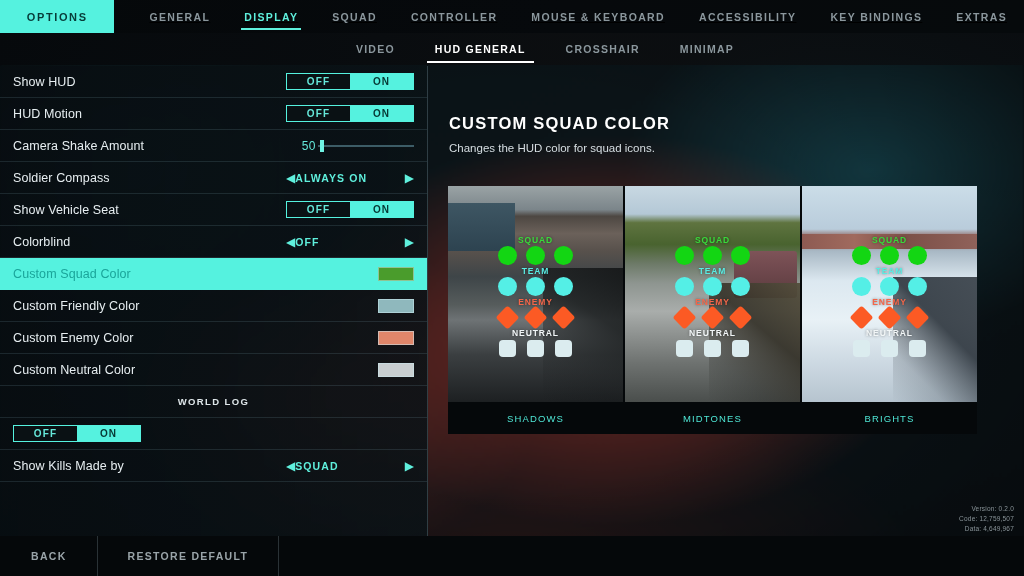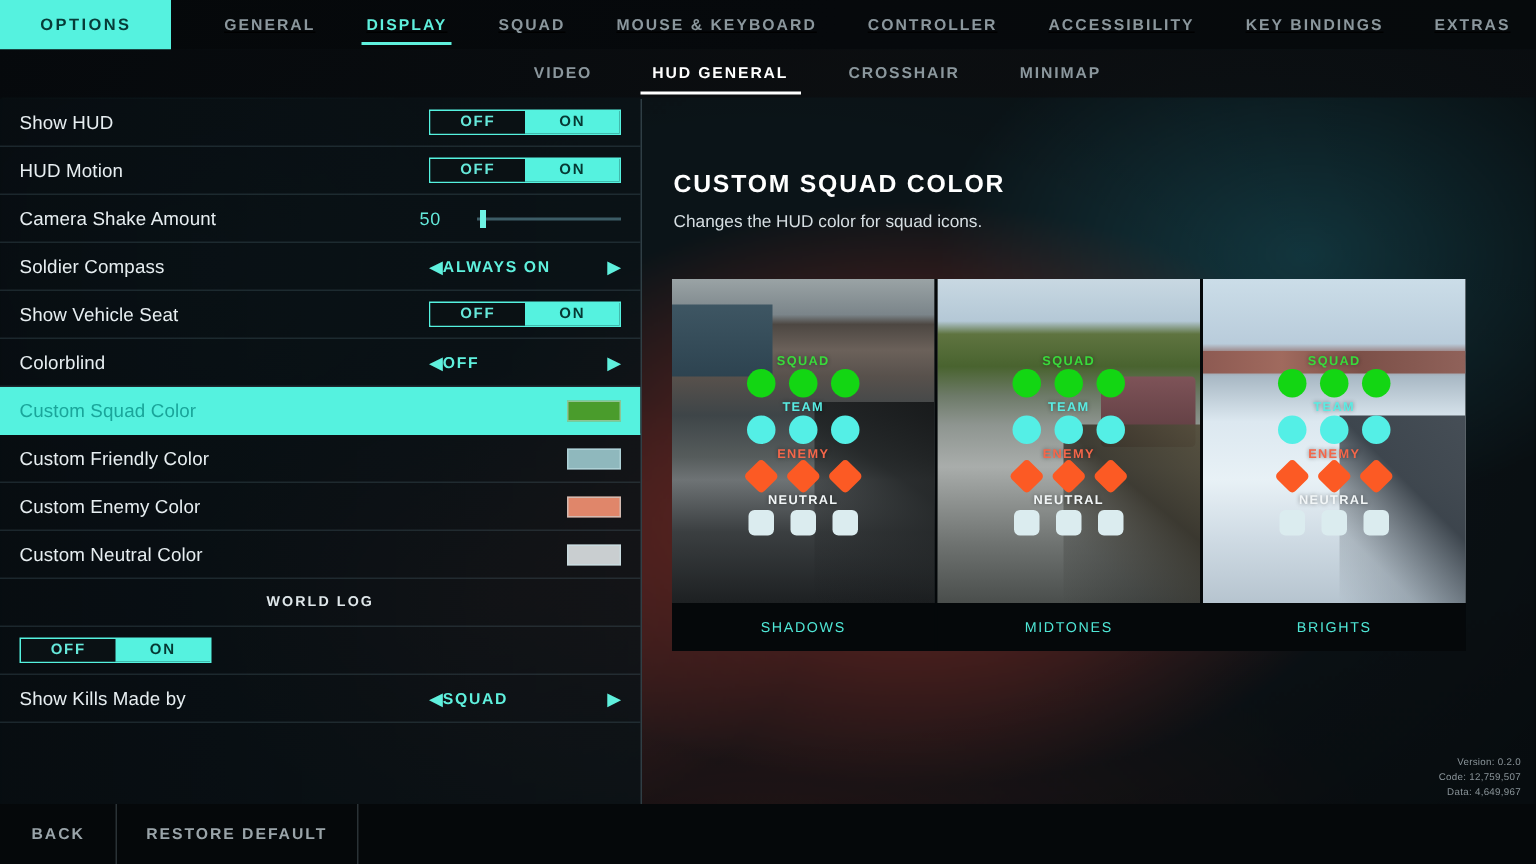--- a/index.html
+++ b/index.html
@@ -130,21 +130,21 @@
   }
   .toggle-off, .toggle-on {
     flex: 1;
     display: flex; align-items: center; justify-content: center;
     font-size: 10px; font-weight: bold; letter-spacing: 1.1px;
   }
   .toggle-off { background: #0a1114; color: #66e8da; }
   .toggle-on  { background: #55f2df; color: #063833; }
 
   
-  .slider-wrap { display: flex; align-items: center; gap: 24px; }
+  .slider-wrap { display: flex; align-items: center; gap: 2px; }
   .slider-val {
     color: #64e9db; font-size: 12px; letter-spacing: 0.5px;
     width: 22px; text-align: right;
   }
   .slider-track {
     position: relative;
     width: 96px; height: 2px;
     background: #3c5c66;
   }
   .slider-knob {
@@ -288,21 +288,21 @@
   }
 
   
   .bottombar {
     position: absolute; left: 0; right: 0; bottom: 0; height: 40px;
     background: #05080a;
     display: flex; align-items: stretch;
   }
   .bb-btn {
     display: flex; align-items: center;
-    padding: 0 20px;
+    padding: 0 30px;
     color: #9aa4a9;
     font-size: 10.5px; font-weight: bold; letter-spacing: 1.3px;
     border-right: 1px solid rgba(140,160,170,0.28);
   }
   .bb-btn:first-child { border-left: 1px solid rgba(140,160,170,0.0); }
 </style>
 </head>
 <body>
 
 <div id="app">
@@ -318,24 +318,24 @@
         <div class="nav-item">
           <span>GENERAL</span>
         </div>
         <div class="nav-item active">
           <span>DISPLAY</span>
         </div>
         <div class="nav-item">
           <span>SQUAD</span>
         </div>
         <div class="nav-item">
+          <span>CONTROLLER</span>
+        </div>
+        <div class="nav-item">
           <span>MOUSE &amp; KEYBOARD</span>
-        </div>
-        <div class="nav-item">
-          <span>CONTROLLER</span>
         </div>
         <div class="nav-item">
           <span>ACCESSIBILITY</span>
         </div>
         <div class="nav-item">
           <span>KEY BINDINGS</span>
         </div>
         <div class="nav-item">
           <span>EXTRAS</span>
         </div>

